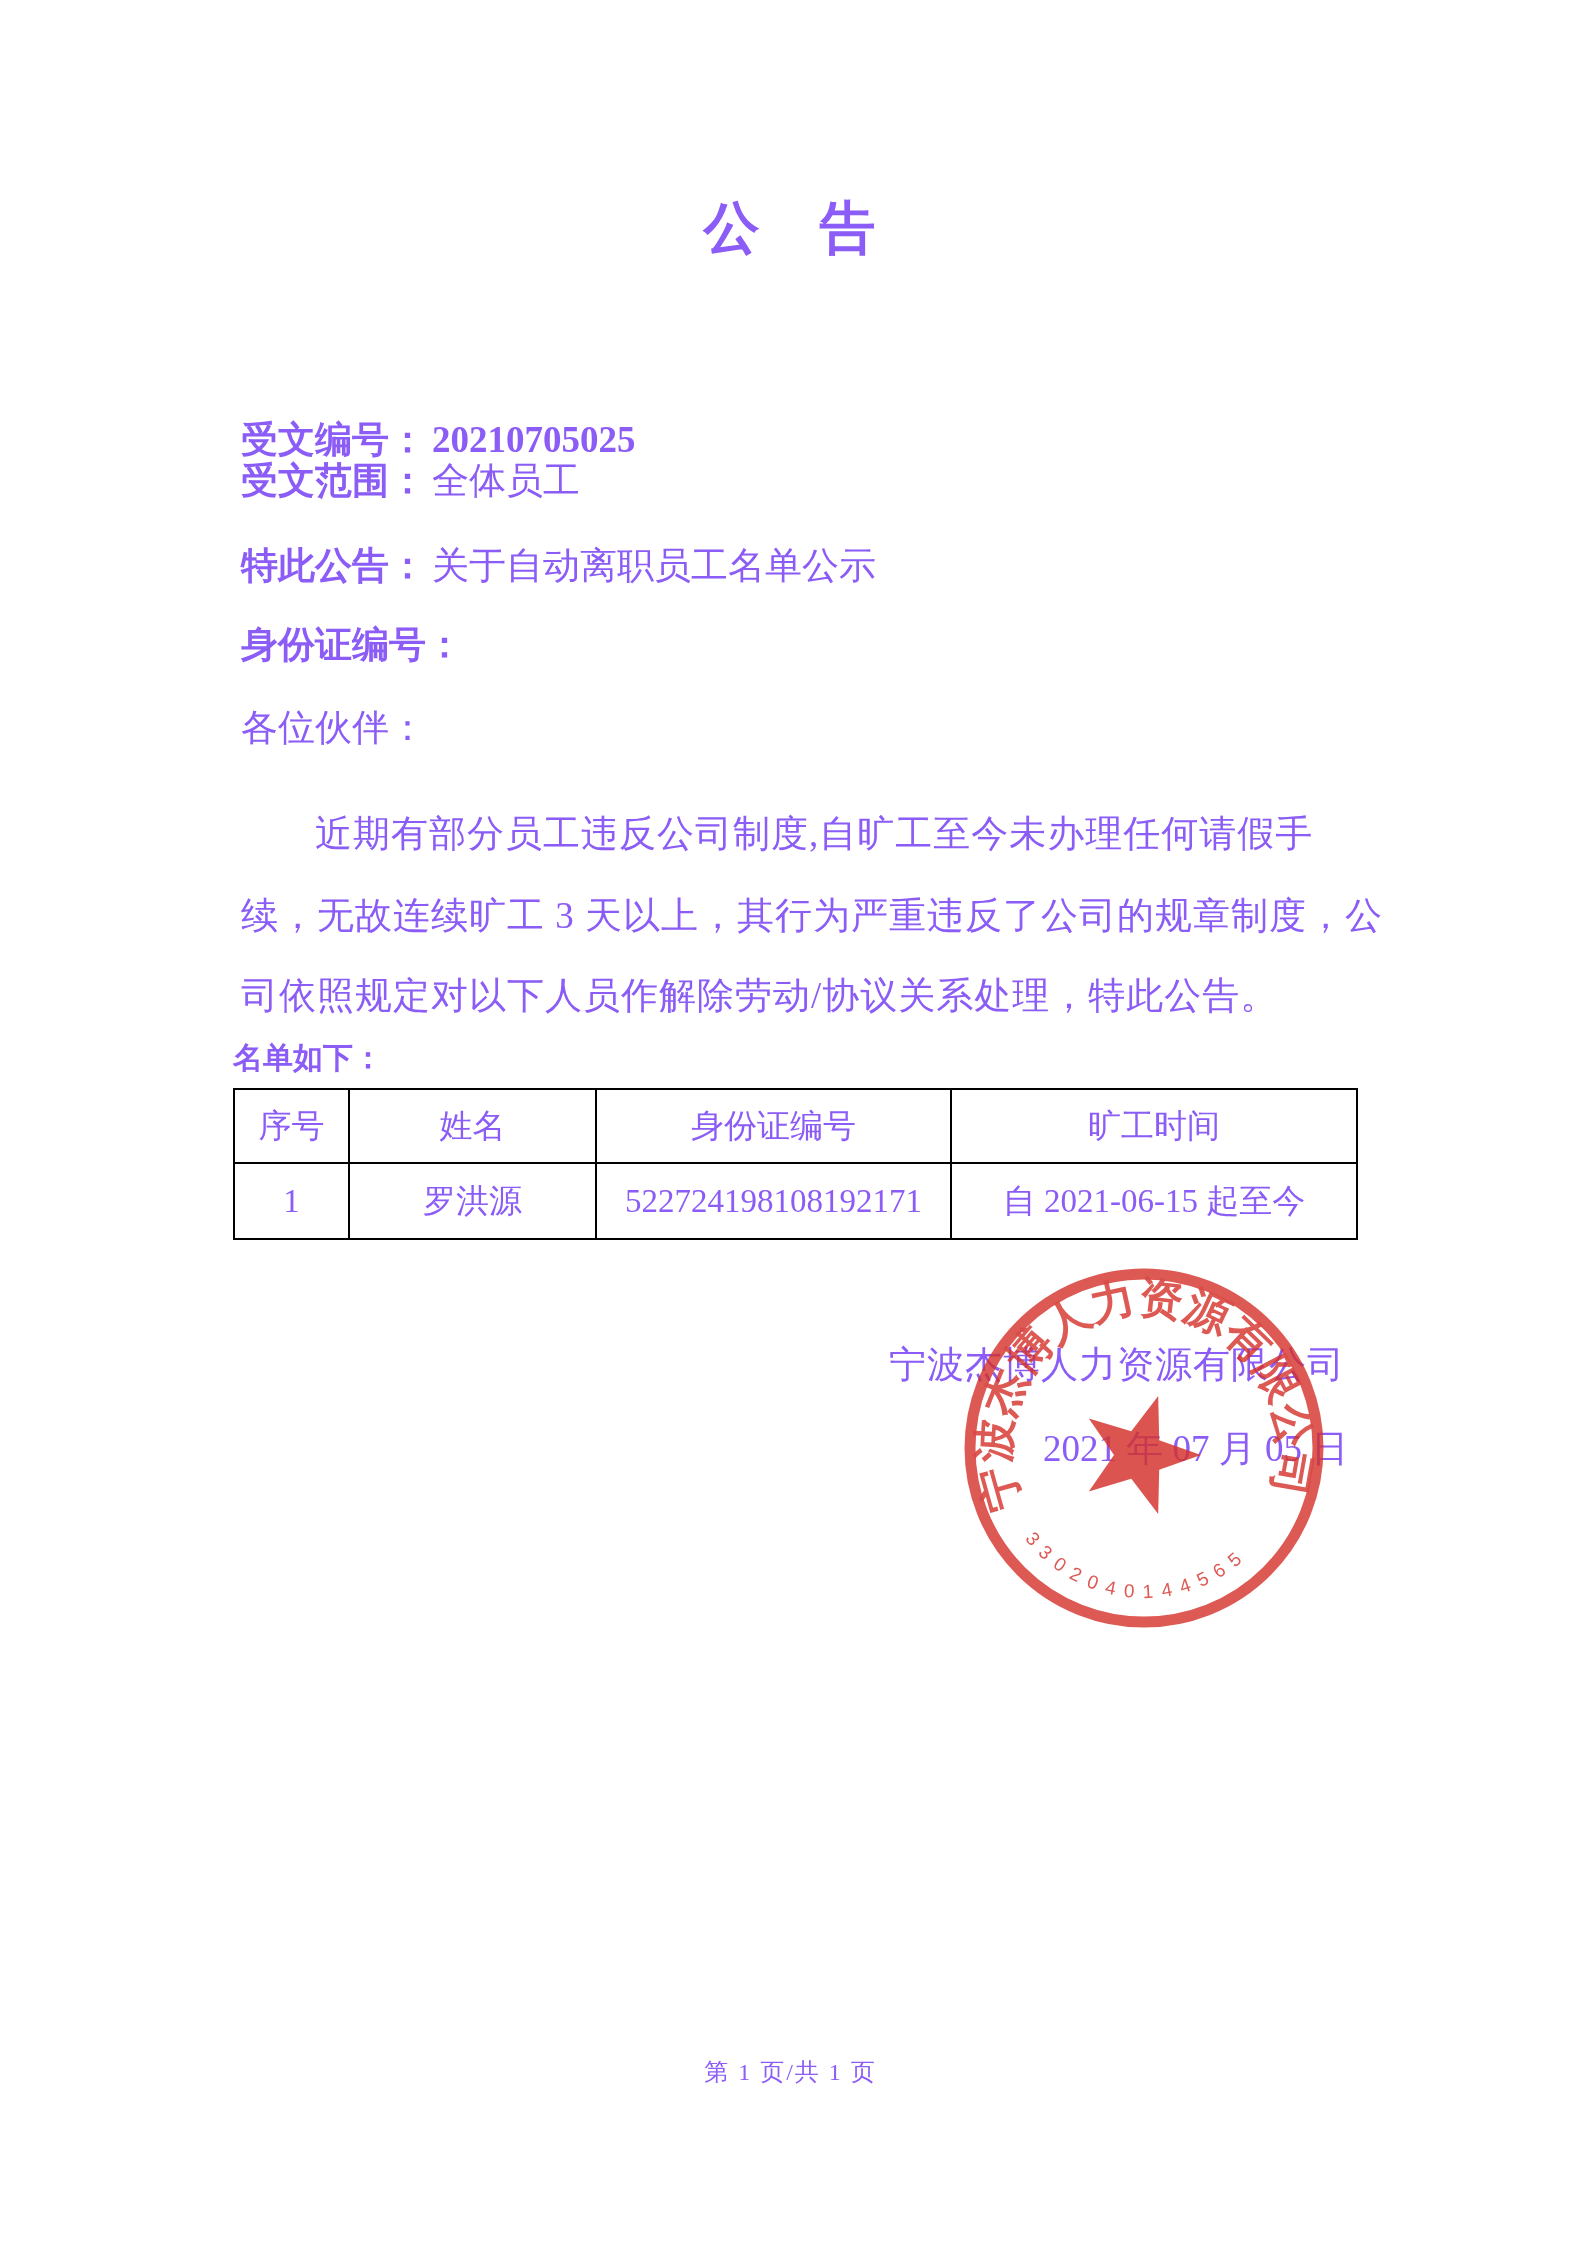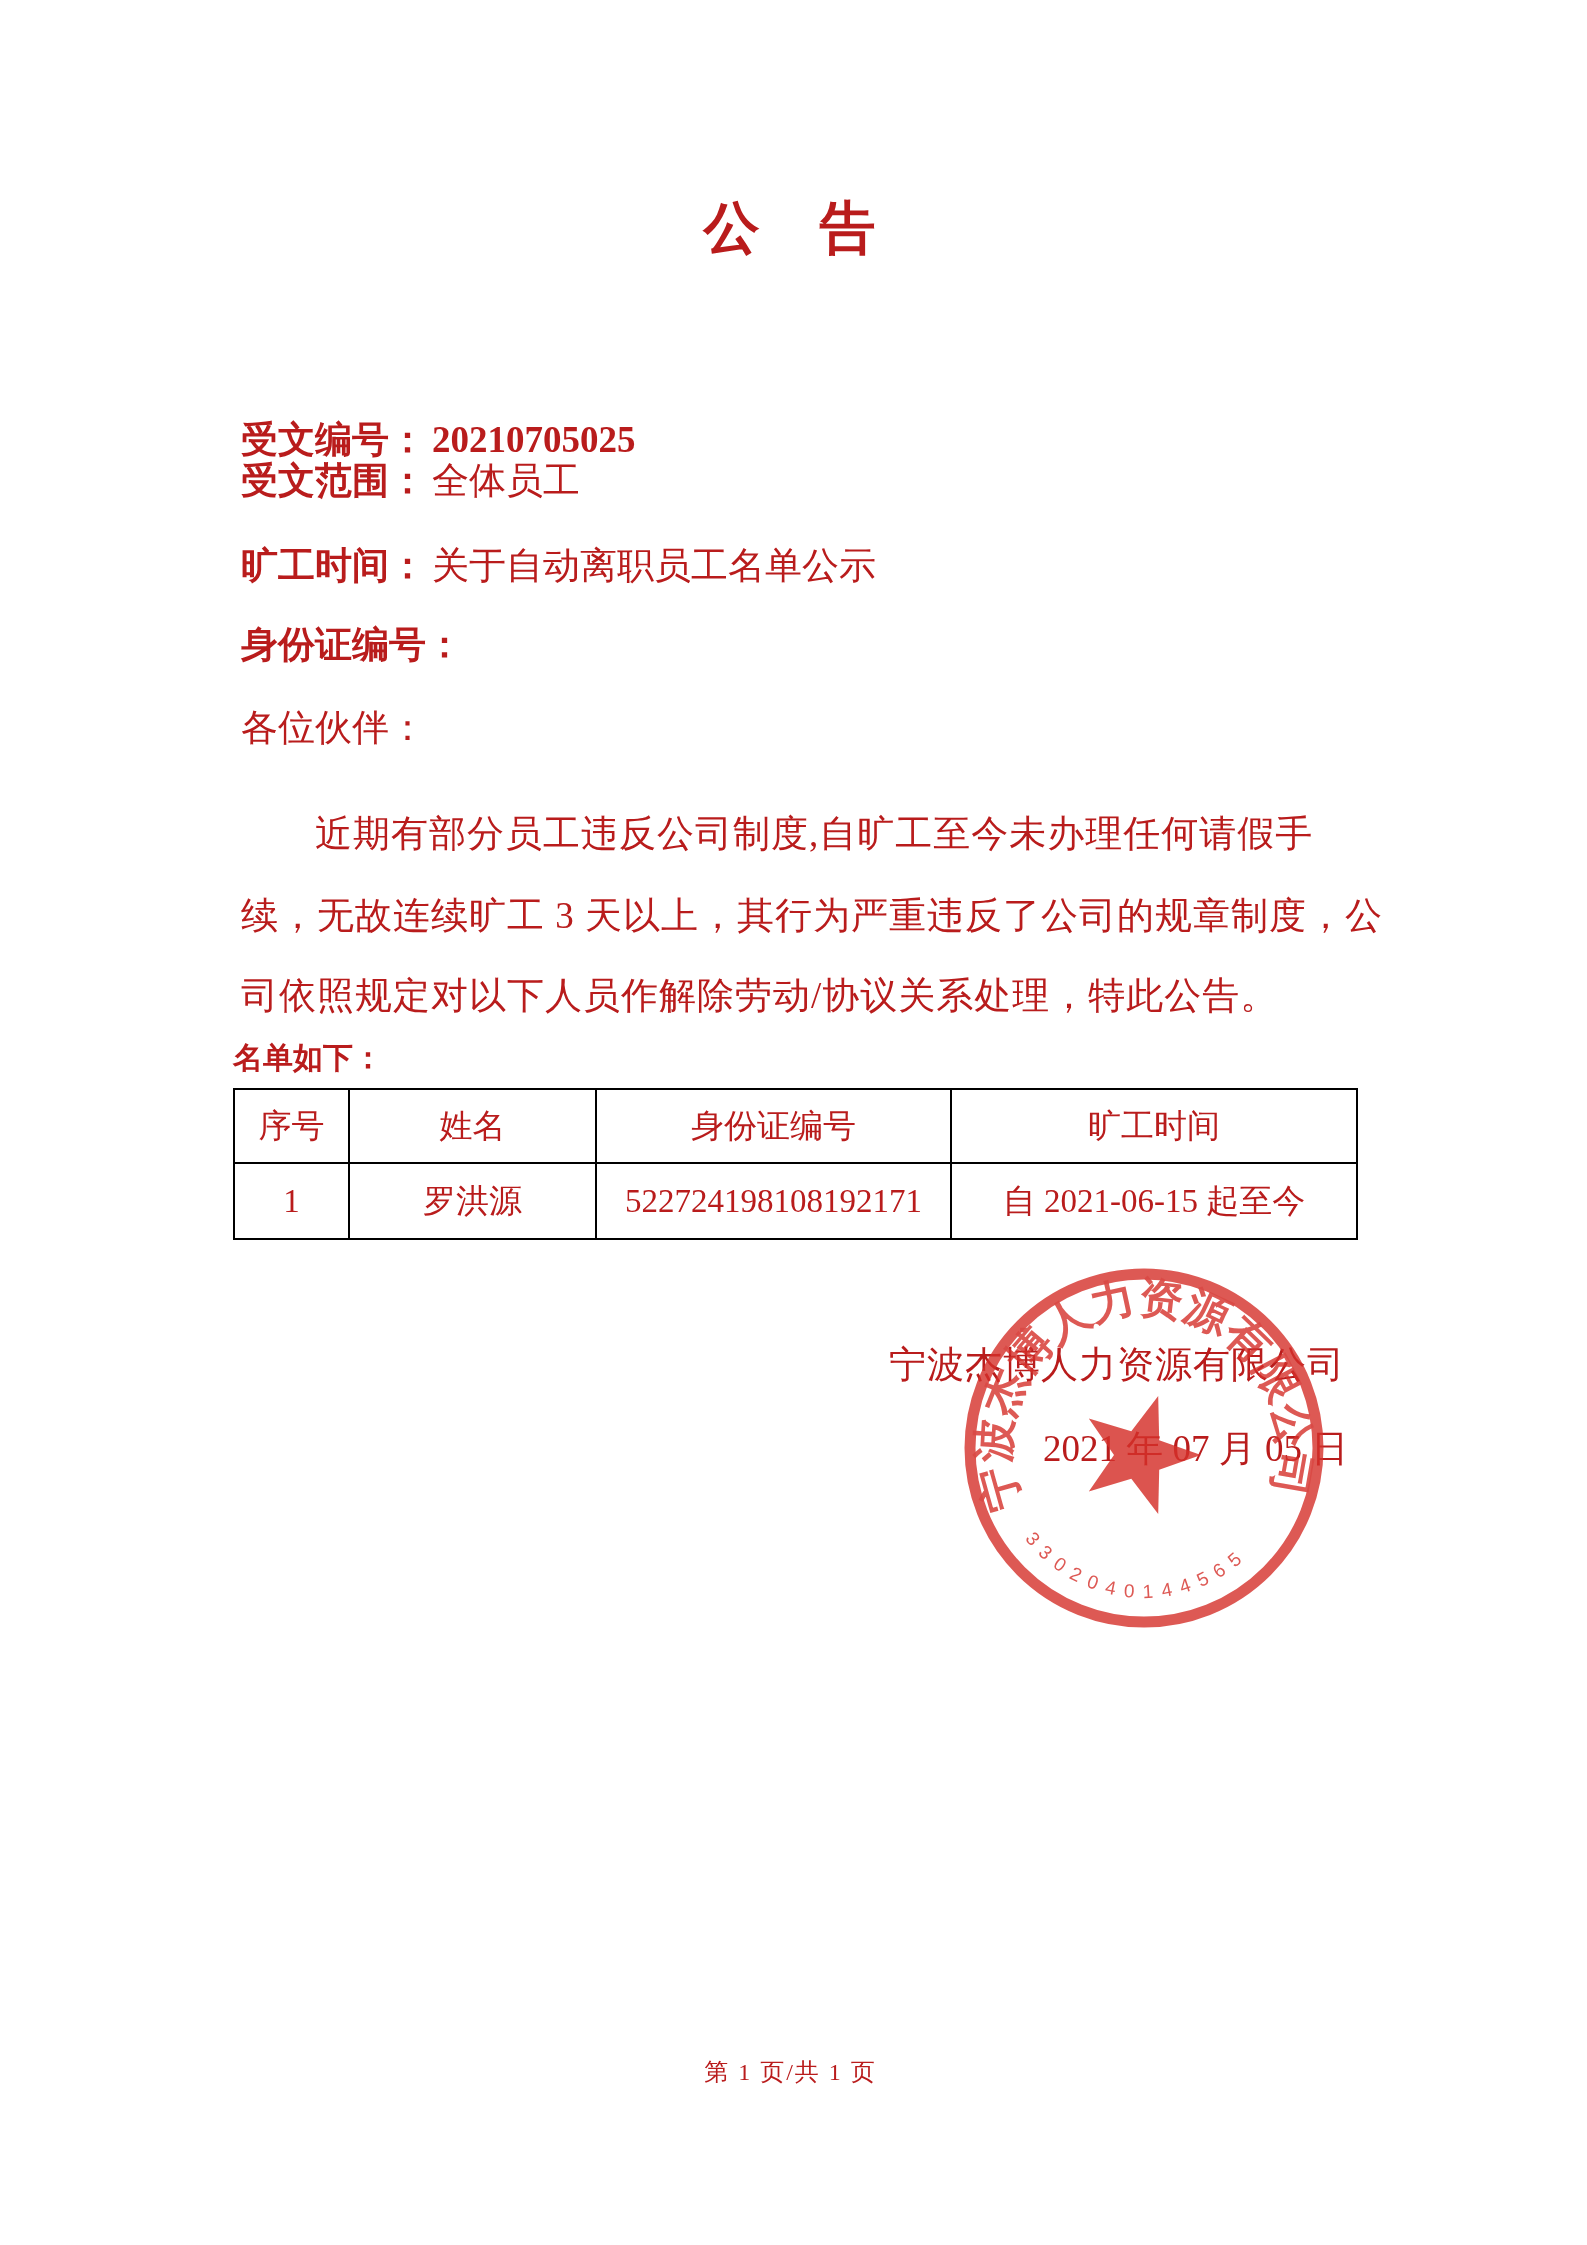--- a/index.html
+++ b/index.html
@@ -6,21 +6,21 @@
     margin: 0;
     padding: 0;
     background: #ffffff;
   }
   .page {
     position: relative;
     width: 1581px;
     height: 2245px;
     background: #ffffff;
     font-family: "Liberation Serif", "DejaVu Serif", serif;
-    color: #b91c1c;
+    color: #8b5cf6;
     overflow: hidden;
   }
   .doc-title {
     position: absolute;
     top: 198px;
     left: 0;
     width: 100%;
     text-align: center;
     font-size: 56px;
     font-weight: 700;
@@ -126,21 +126,21 @@
 
   <div class="doc-title">公　告</div>
 
   <div class="field f0">
     <span class="label">受文编号：</span><span class="value">20210705025</span>
   </div>
   <div class="field f1">
     <span class="label">受文范围：</span><span class="value">全体员工</span>
   </div>
   <div class="field f2">
-    <span class="label">旷工时间：</span><span class="value">关于自动离职员工名单公示</span>
+    <span class="label">特此公告：</span><span class="value">关于自动离职员工名单公示</span>
   </div>
   <div class="field f3">
     <span class="label">身份证编号：</span><span class="value"></span>
   </div>
 
   <div class="salutation">各位伙伴：</div>
 
   <div class="body-line b0">近期有部分员工违反公司制度,自旷工至今未办理任何请假手</div>
   <div class="body-line b1">续，无故连续旷工 3 天以上，其行为严重违反了公司的规章制度，公</div>
   <div class="body-line b2">司依照规定对以下人员作解除劳动/协议关系处理，特此公告。</div>

